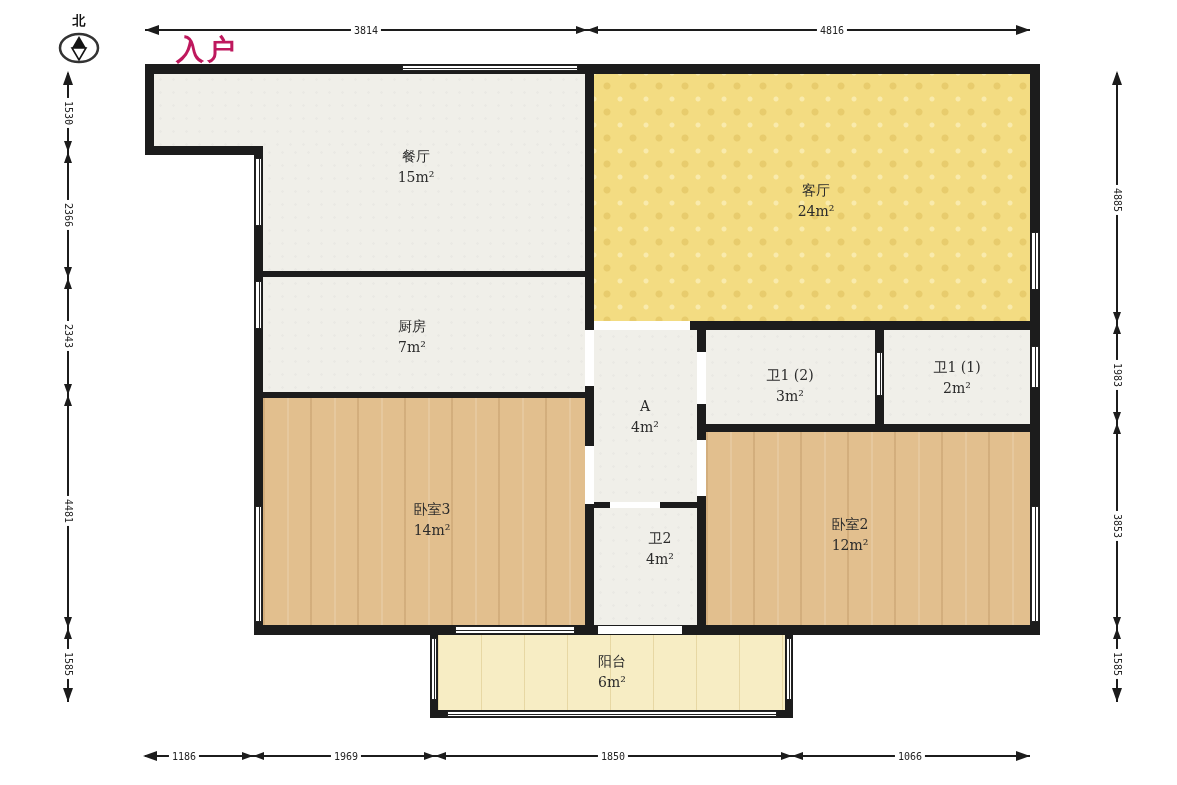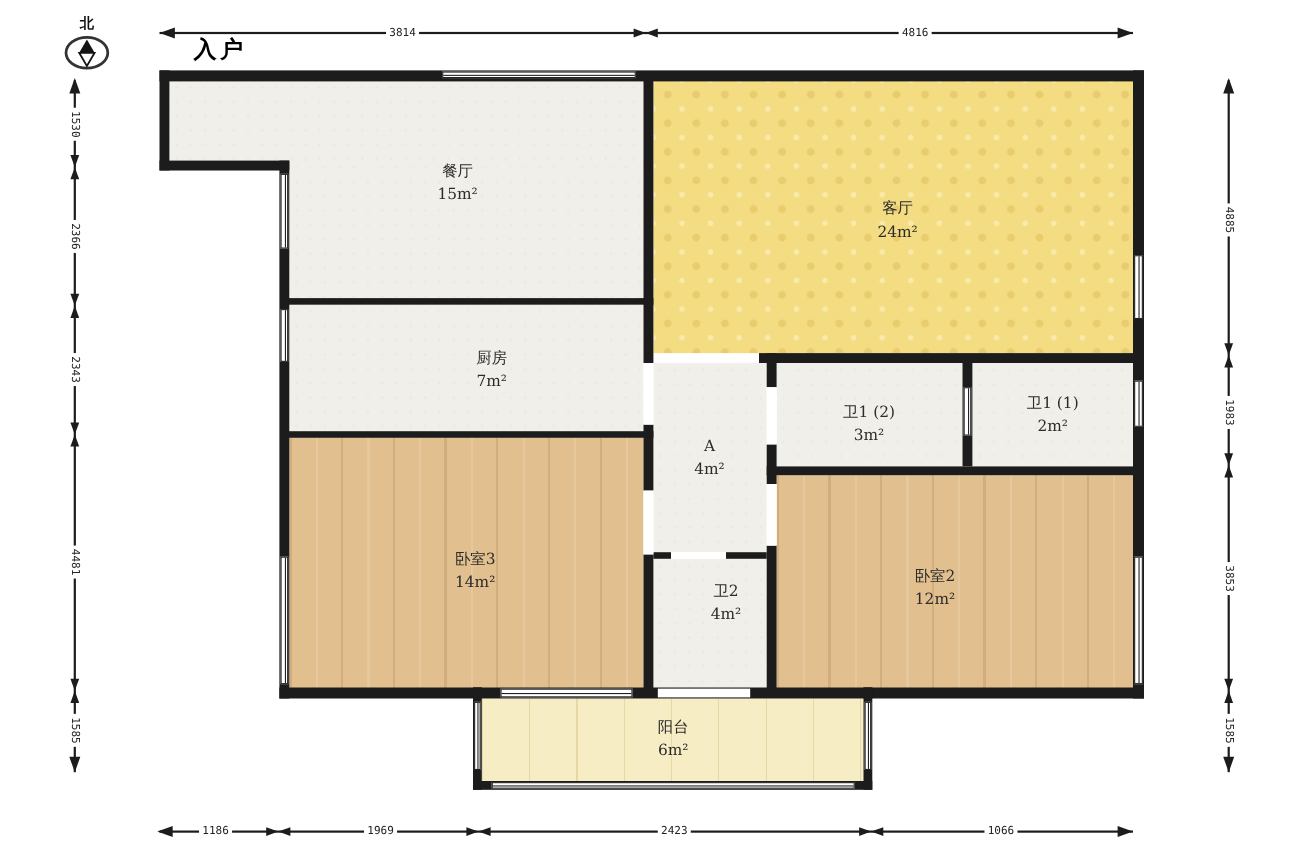--- a/index.html
+++ b/index.html
@@ -42,22 +42,22 @@
   .tri.l{border-right:14px solid var(--wall);border-left:0;}
   .tri.r{border-left:14px solid var(--wall);border-right:0;}
   .tri.u{border-bottom:14px solid var(--wall);border-top:0;}
   .tri.d{border-top:14px solid var(--wall);border-bottom:0;}
   .bt{border:4px solid transparent;}
   .bt.r{border-left:11px solid var(--wall);border-right:0;}
   .bt.l{border-right:11px solid var(--wall);border-left:0;}
   .bt.d{border-top:11px solid var(--wall);border-bottom:0;}
   .bt.u{border-bottom:11px solid var(--wall);border-top:0;}
   
-  .entrance{position:absolute;left:176px;top:31px;font-size:21px;font-weight:bold;
-            letter-spacing:3px;color:#000000;font-family:"DejaVu Sans",sans-serif;}
+  .entrance{position:absolute;left:176px;top:31px;font-size:28px;font-weight:bold;
+            letter-spacing:3px;color:#be185d;font-family:"DejaVu Sans",sans-serif;}
   .compass{position:absolute;left:56px;top:12px;width:46px;text-align:center;}
   .compass .n{font-size:13px;font-weight:bold;color:#111;display:block;margin-bottom:1px;}
 </style>
 </head>
 <body>
 
 <div class="stage">
 
   <div class="compass">
     <span class="n">北</span>
@@ -127,21 +127,21 @@
   <div class="door" style="left:610px;top:502px;width:50px;height:6px"></div>
 
   <div class="rlabel" style="left:416px;top:167px">
     <div>餐厅</div>
     <div>15m²</div>
   </div>
   <div class="rlabel" style="left:816px;top:201px">
     <div>客厅</div>
     <div>24m²</div>
   </div>
-  <div class="rlabel" style="left:447px;top:337px">
+  <div class="rlabel" style="left:412px;top:337px">
     <div>厨房</div>
     <div>7m²</div>
   </div>
   <div class="rlabel" style="left:790px;top:386px">
     <div>卫1 (2)</div>
     <div>3m²</div>
   </div>
   <div class="rlabel" style="left:957px;top:378px">
     <div>卫1 (1)</div>
     <div>2m²</div>
@@ -180,23 +180,23 @@
   <div>
     <div class="dim-h" style="left:145px;top:755px;width:885px"></div>
     <span class="tri l" style="left:143px;top:751px"></span>
     <span class="tri r" style="left:1016px;top:751px"></span>
     <span class="bt r" style="left:242px;top:752px"></span>
       <span class="bt l" style="left:253px;top:752px"></span>
     <span class="bt r" style="left:424px;top:752px"></span>
       <span class="bt l" style="left:435px;top:752px"></span>
     <span class="bt r" style="left:781px;top:752px"></span>
       <span class="bt l" style="left:792px;top:752px"></span>
-    <span class="dlabel" style="left:196px;top:756px">1186</span>
+    <span class="dlabel" style="left:184px;top:756px">1186</span>
     <span class="dlabel" style="left:346px;top:756px">1969</span>
-    <span class="dlabel" style="left:613px;top:756px">2423</span>
+    <span class="dlabel" style="left:613px;top:756px">1850</span>
     <span class="dlabel" style="left:910px;top:756px">1066</span>
   </div>
 
   <div>
     <div class="dim-v" style="left:67px;top:73px;height:629px"></div>
     <span class="tri u" style="left:63px;top:71px"></span>
     <span class="tri d" style="left:63px;top:688px"></span>
     <span class="bt d" style="left:64px;top:141px"></span>
       <span class="bt u" style="left:64px;top:152px"></span>
     <span class="bt d" style="left:64px;top:267px"></span>

